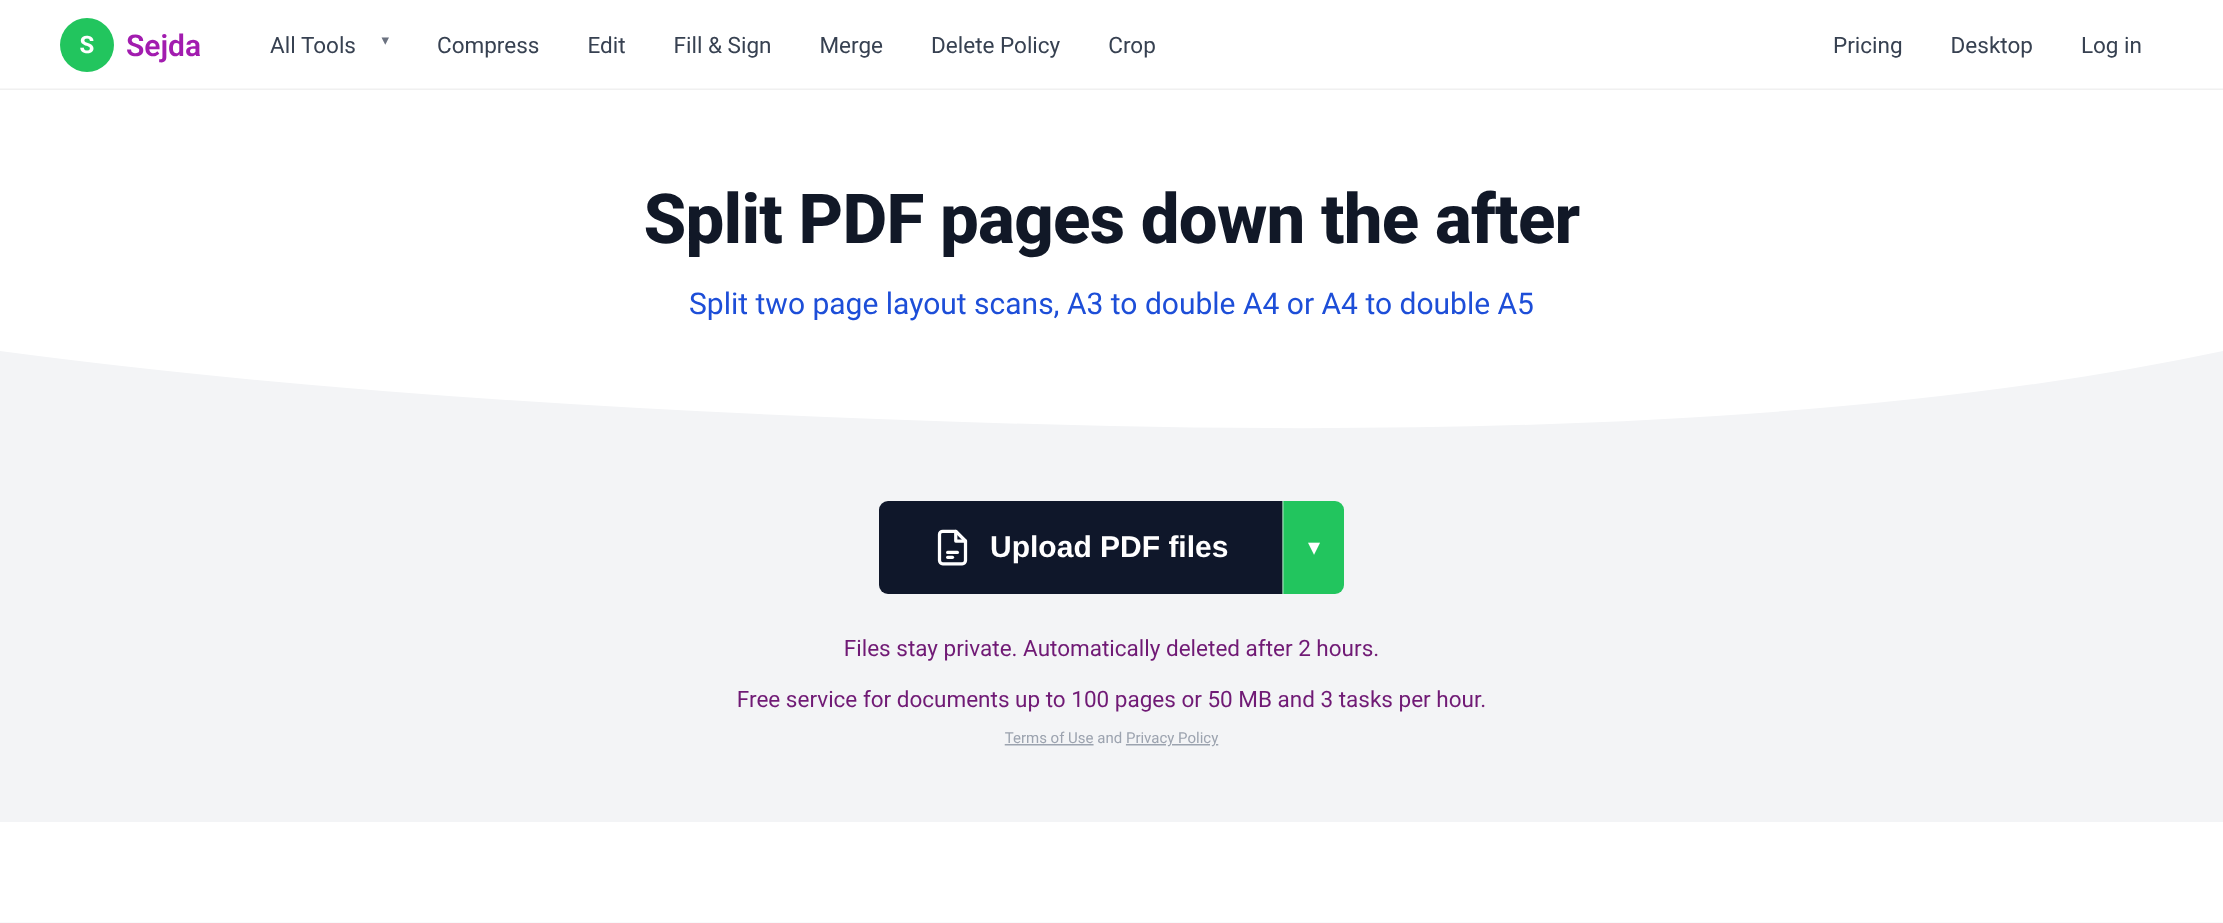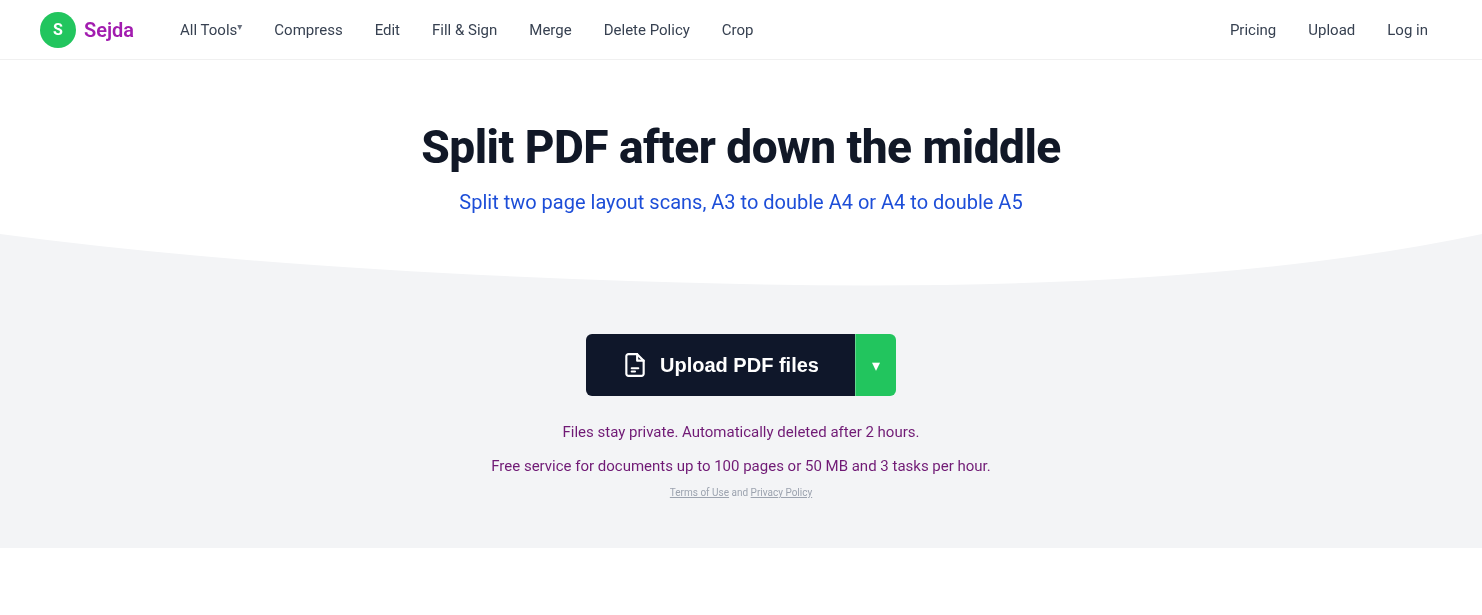--- a/index.html
+++ b/index.html
@@ -62,21 +62,21 @@
 
     .nav-item {
       padding: 8px 14px;
       color: #374151;
       font-size: 15px;
       font-weight: 400;
       cursor: pointer;
       border-radius: 4px;
       display: flex;
       align-items: flex-start;
-      gap: 0;
+      gap: 17px;
       white-space: nowrap;
     }
 
     .nav-chevron {
       font-size: 10px;
       color: #6b7280;
     }
 
     .nav-links-right {
       display: flex;
@@ -233,30 +233,30 @@
     <div class="nav-item">
       <span>Crop</span>
     </div>
   </div>
 
   <div class="nav-links-right">
     <div class="nav-item-right">
       <span>Pricing</span>
     </div>
     <div class="nav-item-right">
-      <span>Upload</span>
+      <span>Desktop</span>
     </div>
     <div class="nav-item-right">
       <span>Log in</span>
     </div>
   </div>
 </nav>
 
 <div class="hero">
-  <h1 class="hero-title">Split PDF after down the middle</h1>
+  <h1 class="hero-title">Split PDF pages down the after</h1>
   <p class="hero-subtitle">Split two page layout scans, A3 to double A4 or A4 to double A5</p>
 </div>
 
 <div class="wave-section">
   <div class="wave-top">
     <svg viewBox="0 0 1482 80" xmlns="http://www.w3.org/2000/svg" preserveAspectRatio="none" height="80">
       <path d="M0,0 L1482,0 L1482,20 Q1200,80 741,70 Q300,60 0,20 Z" fill="#ffffff"></path>
       <path d="M0,20 Q300,60 741,70 Q1200,80 1482,20 L1482,80 L0,80 Z" fill="#f3f4f6"></path>
     </svg>
   </div>

